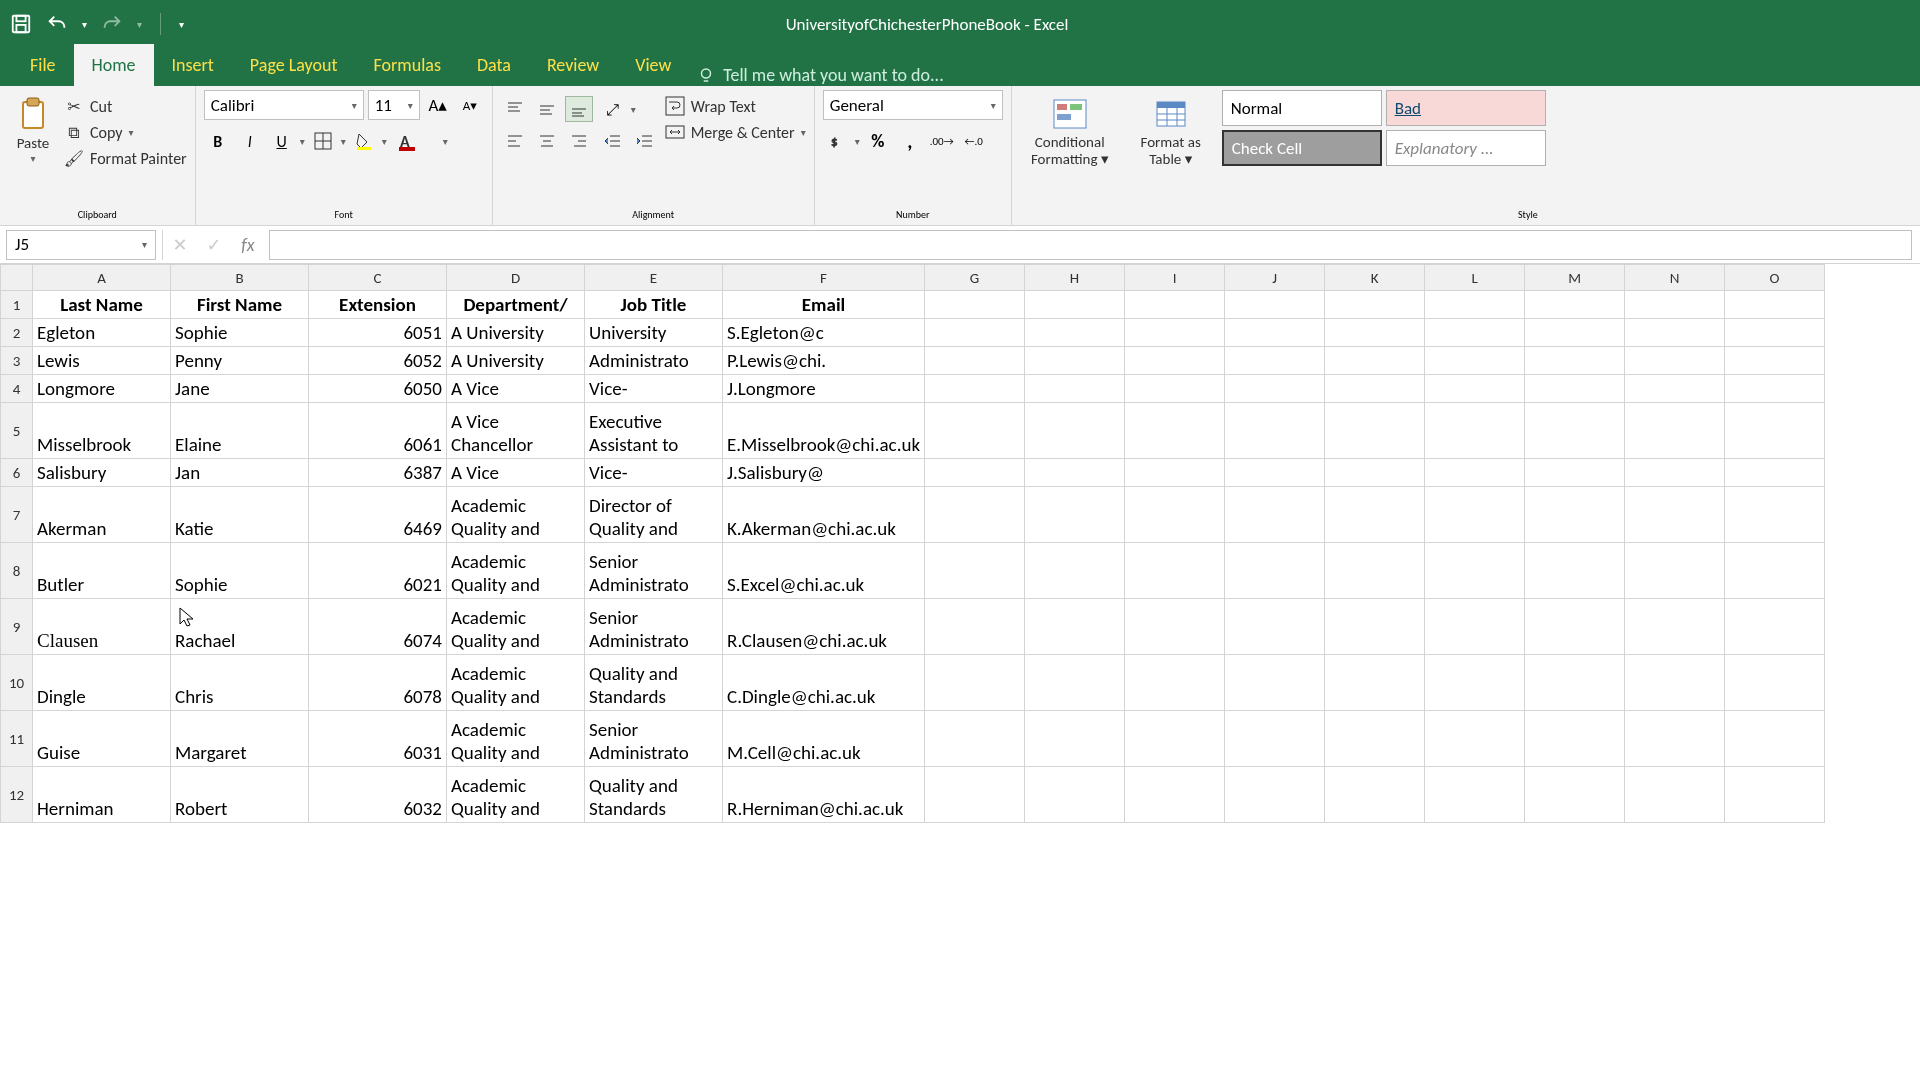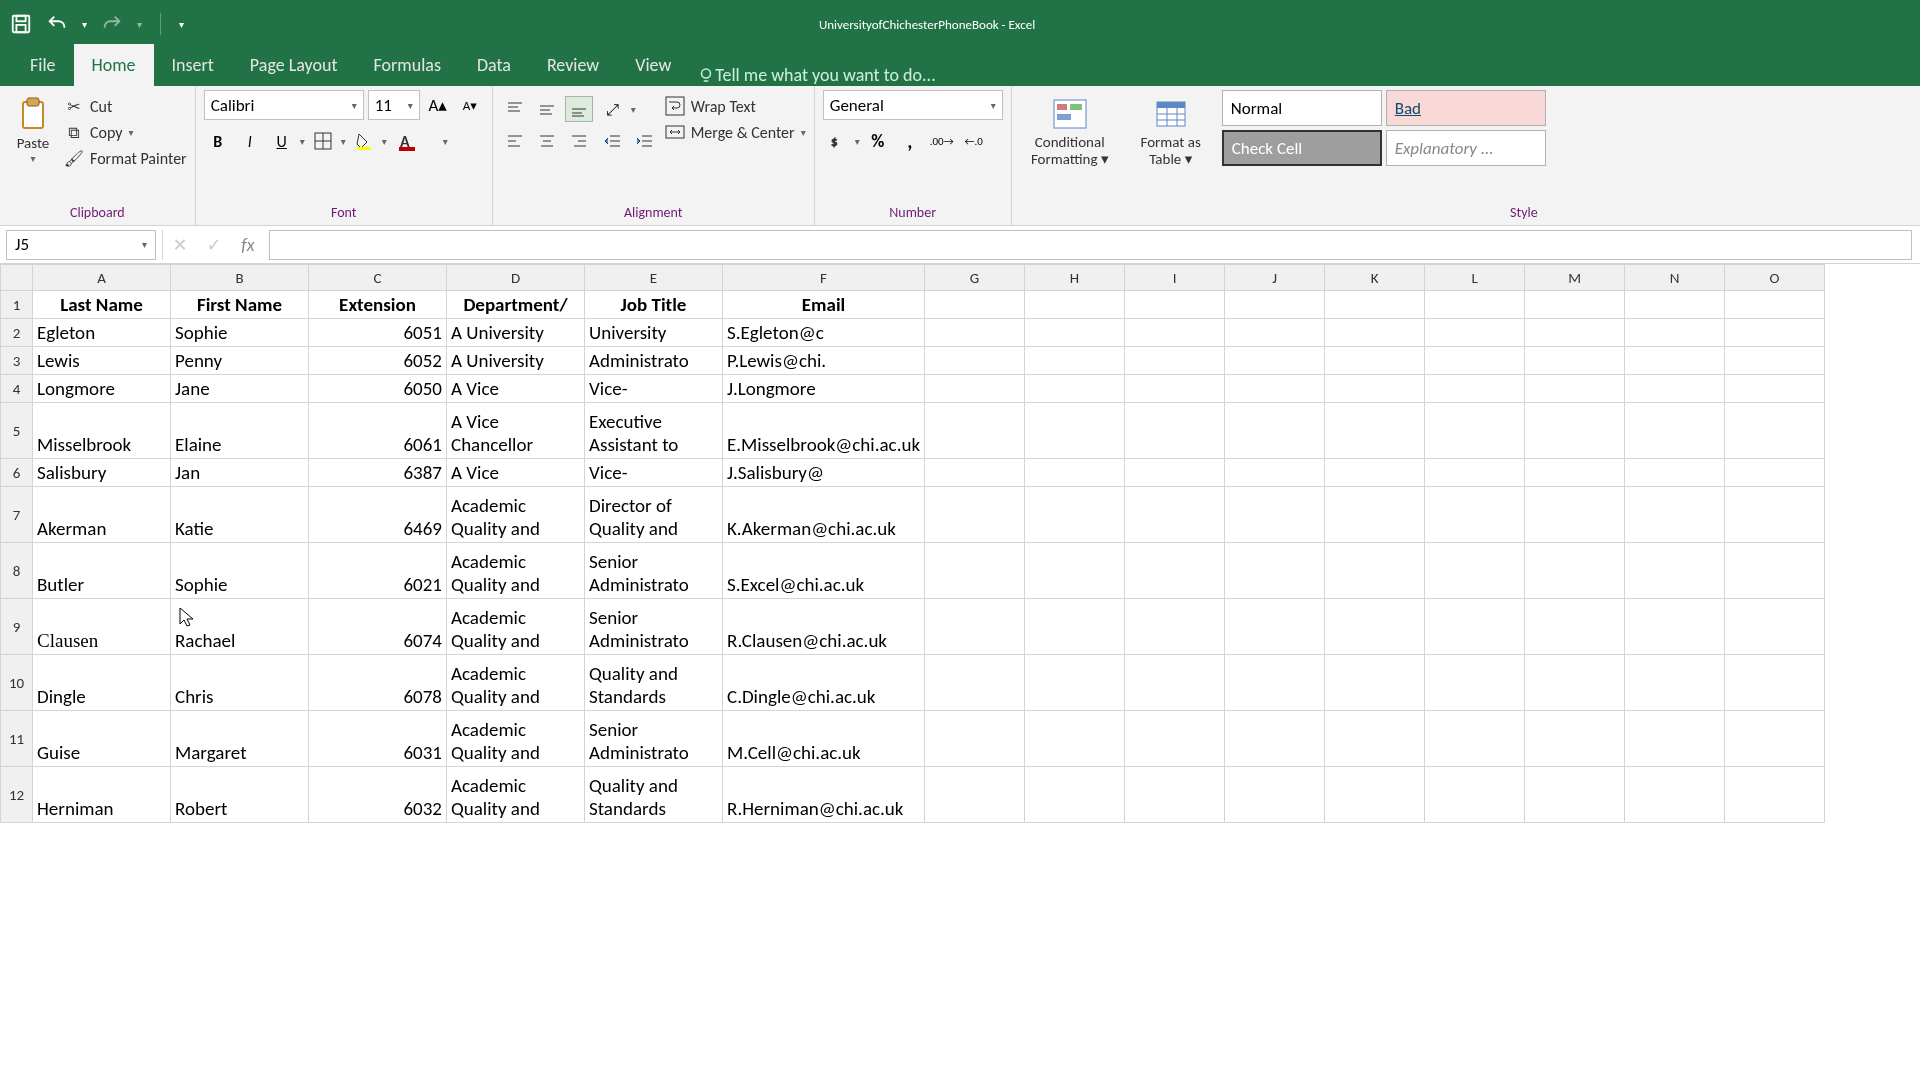--- a/index.html
+++ b/index.html
@@ -3,34 +3,34 @@
 <meta charset="utf-8">
 <style>
   * { box-sizing: border-box; margin: 0; padding: 0; font-family: "Segoe UI", Calibri, Arial, sans-serif; }
   body { background: #fff; overflow: hidden; width: 1920px; height: 1080px; }
 
   
   .titlebar { background: #217346; height: 48px; display: flex; align-items: center; color: #fff; }
   .qat { display: flex; align-items: center; gap: 14px; padding: 0 10px; }
   .qat .icon { width: 22px; height: 22px; display: inline-flex; align-items: center; justify-content: center; }
   .qat .sep { width: 1px; height: 22px; background: rgba(255,255,255,0.3); margin: 0 4px; }
-  .title-text { flex: 1; text-align: center; font-size: 13px; color: #fff; font-weight: 400; }
+  .title-text { flex: 1; text-align: center; font-size: 17px; color: #fff; font-weight: 400; }
 
   
   .tabbar { background: #217346; height: 38px; display: flex; align-items: flex-end; padding-left: 12px; }
-  .tab { padding: 10px 18px 10px; color: #e5e5e5; font-size: 18px; cursor: pointer; }
+  .tab { padding: 10px 18px 10px; color: #fde047; font-size: 18px; cursor: pointer; }
   .tab.active { background: #f3f3f3; color: #217346; font-weight: 400; }
-  .tellme { margin-left: 8px; display:flex; align-items:center; color:#cdeedd; font-size:18px; }
+  .tellme { margin-left: 8px; display:flex; align-items:center; color:#cdeedd; font-size:18px; gap:8px;}
   .tellme .bulb { width:18px; height:18px; }
 
   
   .ribbon { background: #f3f3f3; border-bottom: 1px solid #d4d4d4; height: 140px; display: flex; }
   .group { border-right: 1px solid #d4d4d4; display: flex; flex-direction: column; padding: 4px 8px 0; }
   .group-body { flex: 1; display: flex; align-items: flex-start; gap: 6px; }
-  .group-label { text-align: center; font-size: 14px; color: #701a75; padding: 2px 0 4px; position: relative; }
+  .group-label { text-align: center; font-size: 10px; color: #000000; padding: 2px 0 4px; position: relative; }
 
   .bigbtn { display: flex; flex-direction: column; align-items: center; width: 50px; padding-top: 6px; }
   .bigbtn .ico { width: 36px; height: 36px; }
   .bigbtn .lbl { font-size: 15px; color: #333; margin-top: 2px; }
 
   .stackcol { display: flex; flex-direction: column; gap: 6px; padding-top: 6px; }
   .smallrow { display: flex; align-items: center; gap: 6px; font-size: 16px; color: #333; }
   .smallrow .ico { width: 20px; height: 20px; display: inline-flex; align-items: center; justify-content: center; }
 
   .font-select { width: 160px; height: 30px; border: 1px solid #c0c0c0; background: #fff; padding: 0 6px; font-size: 17px; display:flex; align-items:center; justify-content:space-between;}

